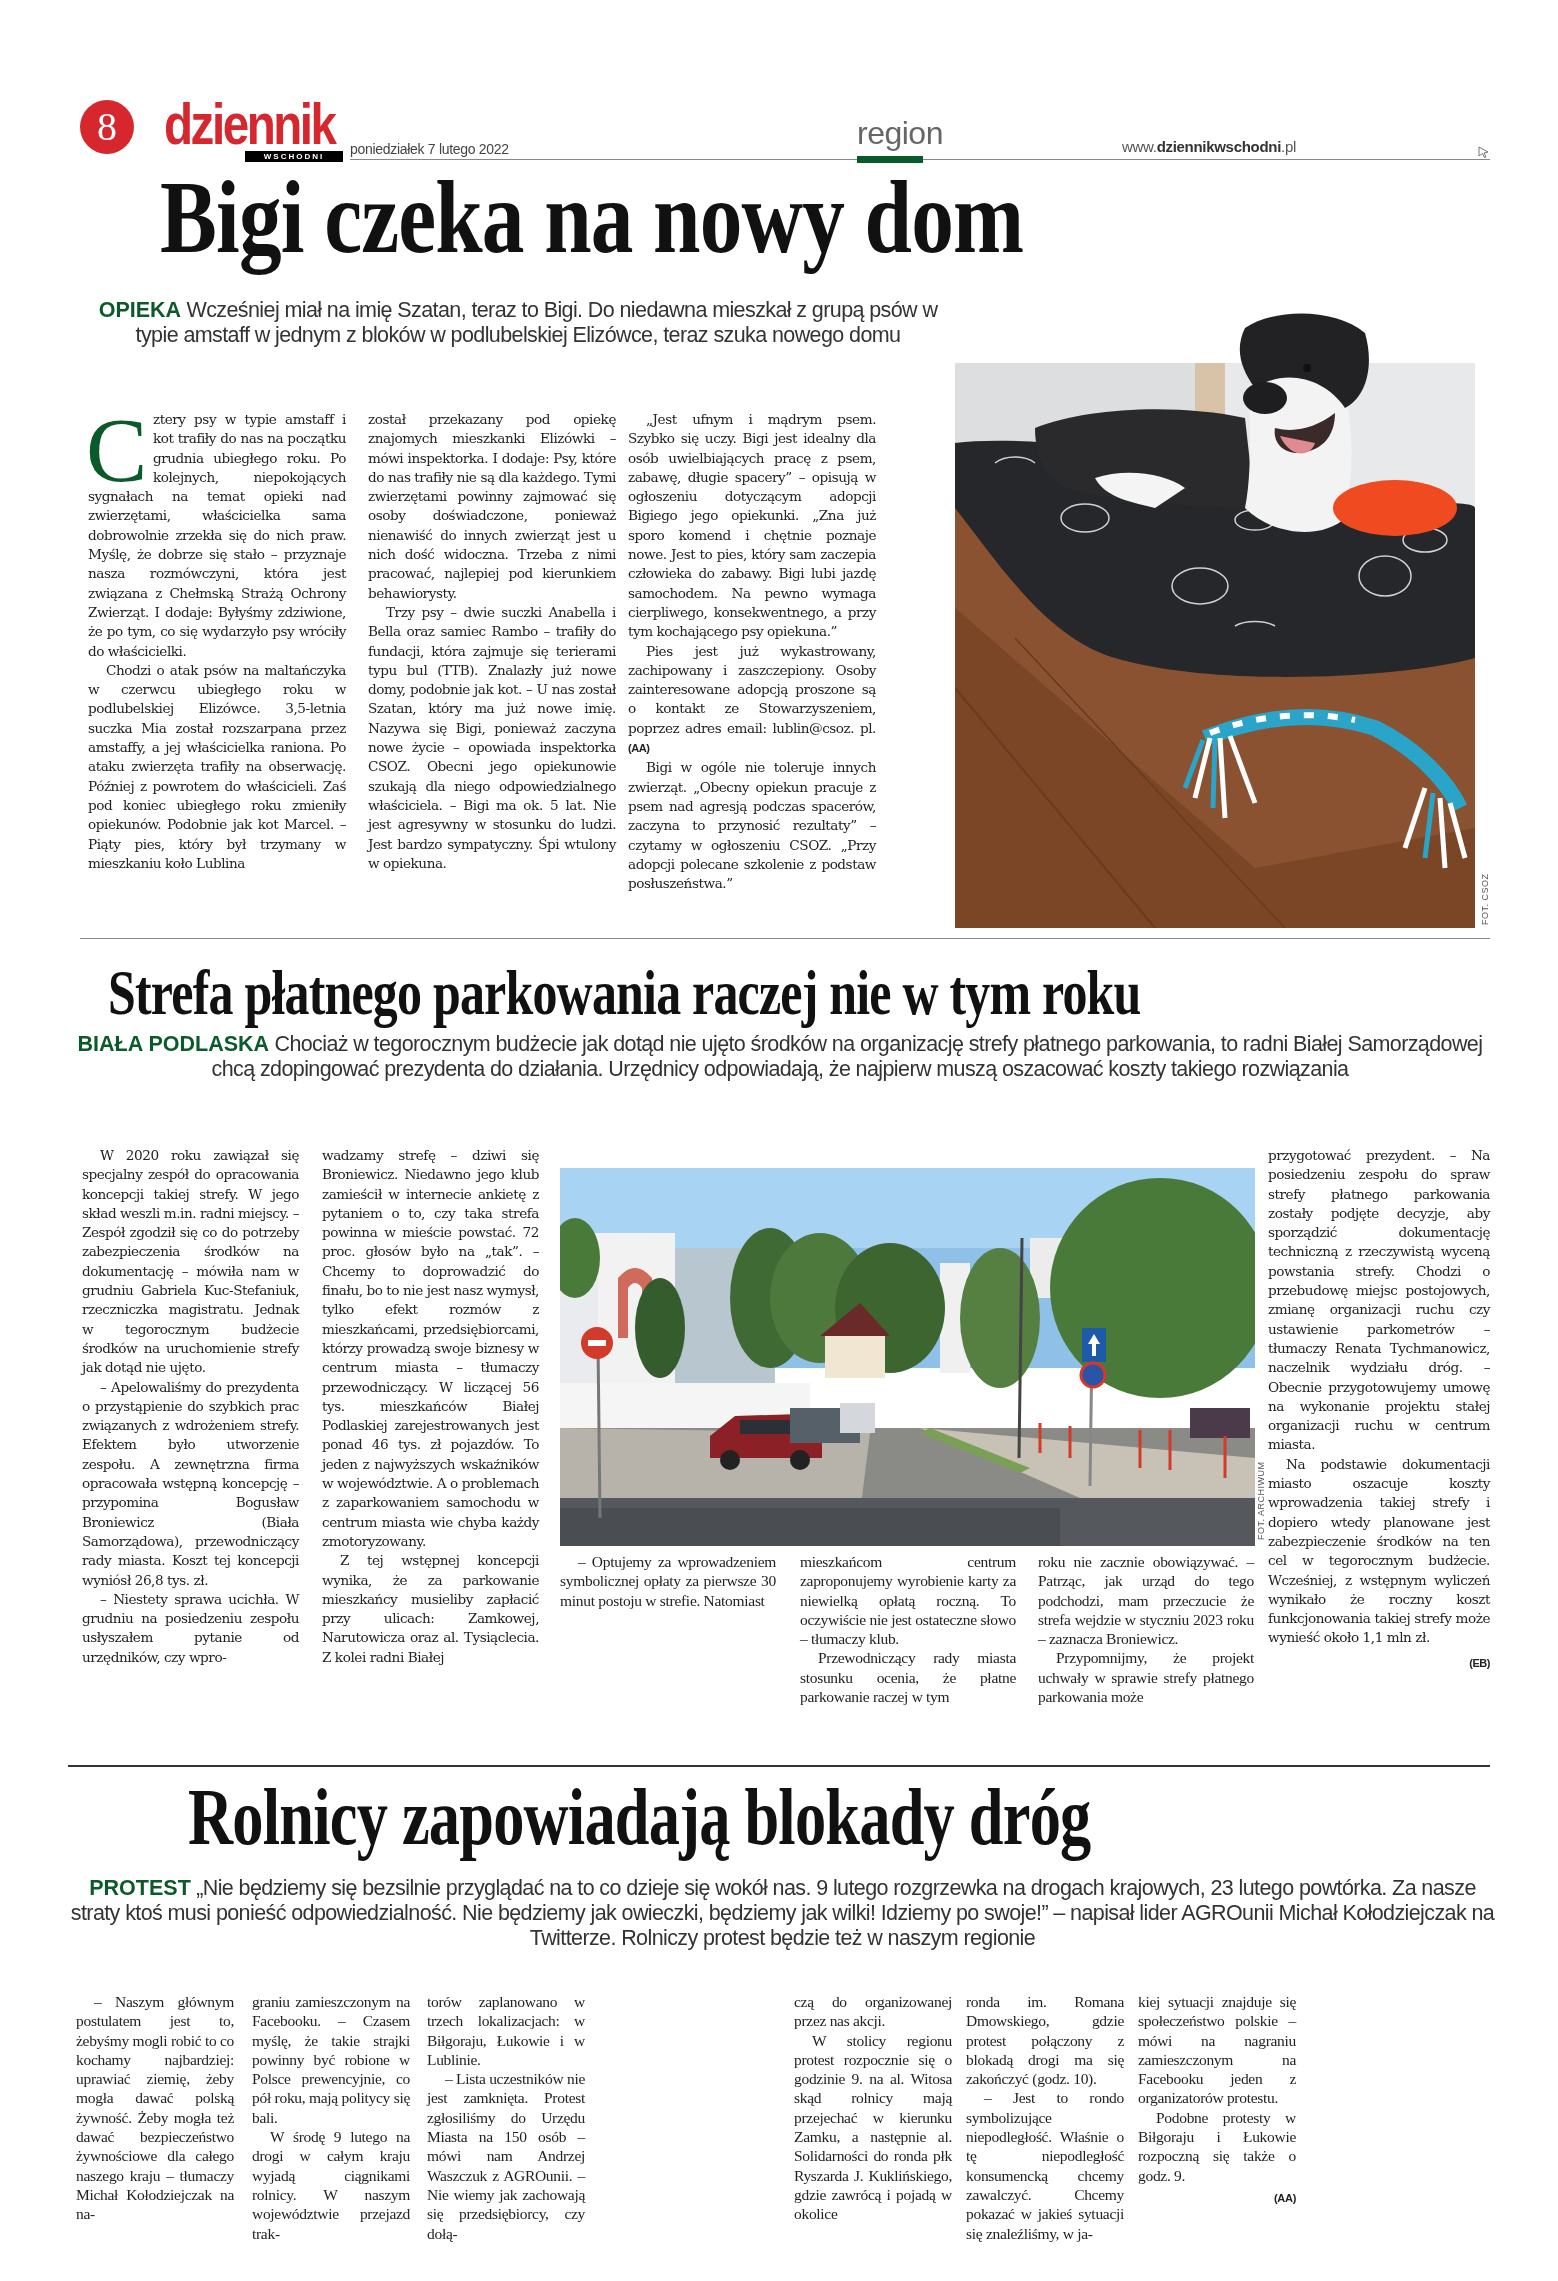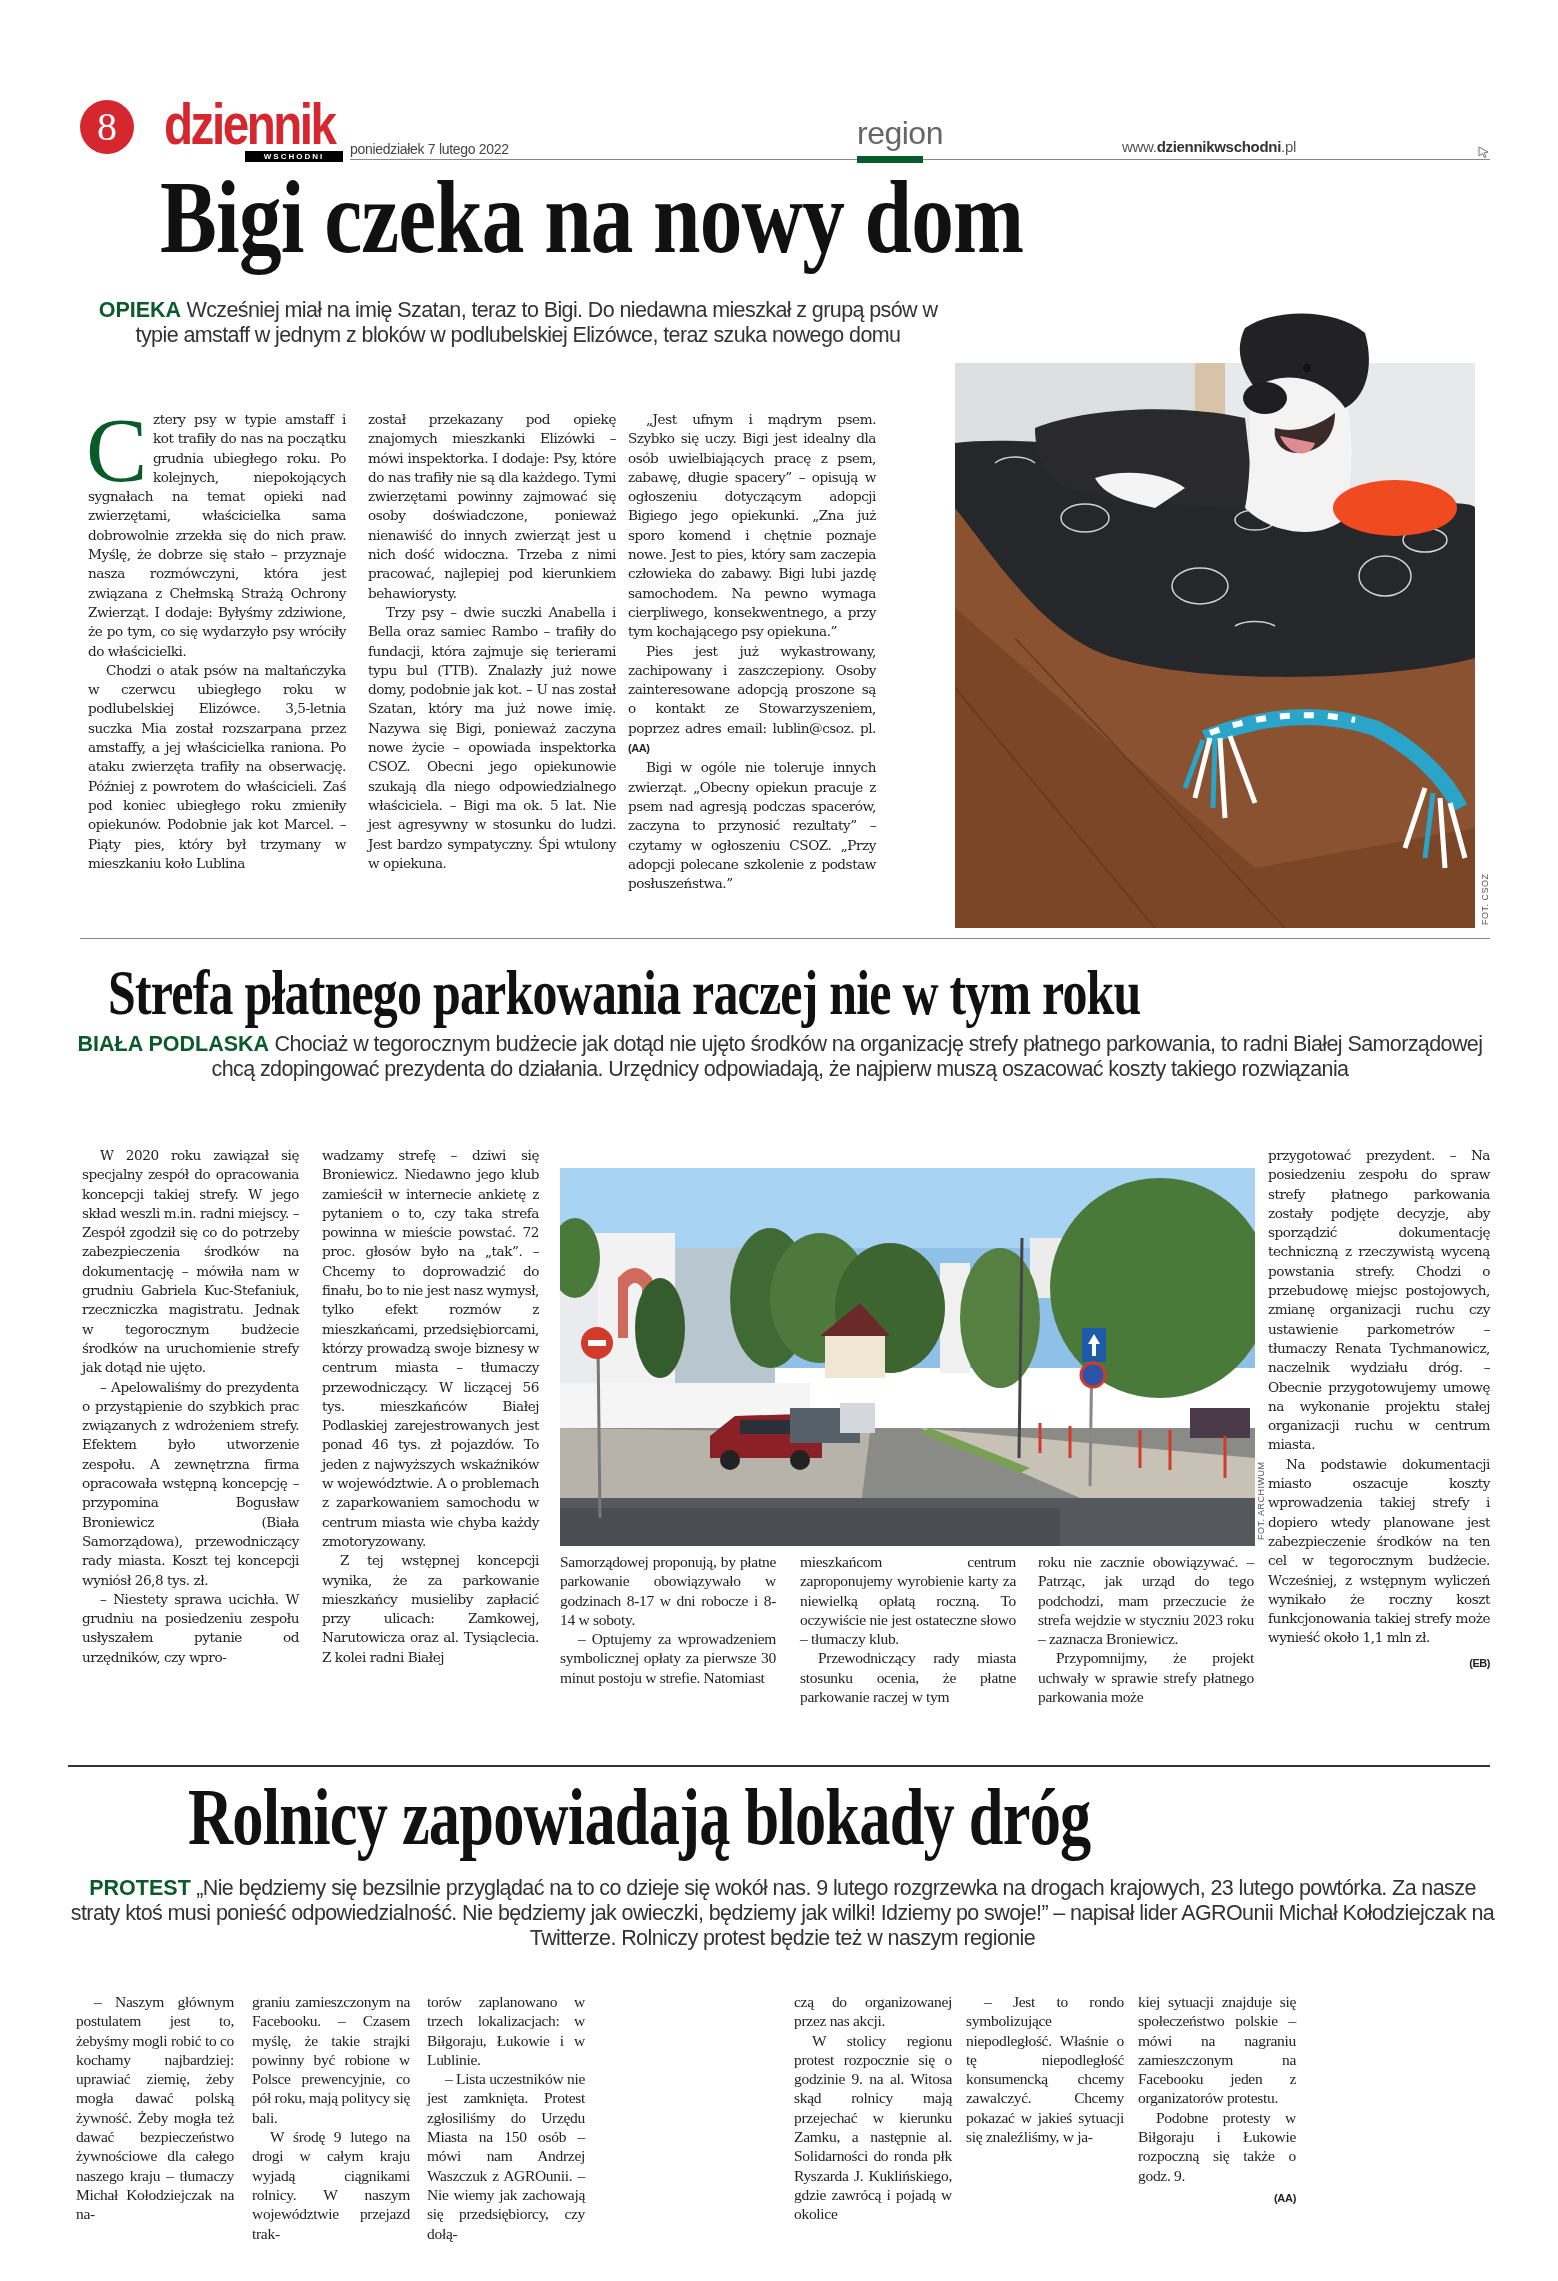--- a/index.html
+++ b/index.html
@@ -208,21 +208,20 @@
       <line x1="610" y1="262" x2="610" y2="302" stroke="#d23a2a"></line>
       <line x1="665" y1="268" x2="665" y2="310" stroke="#d23a2a"></line>
       <line x1="510" y1="258" x2="510" y2="290" stroke="#d23a2a"></line>
       <line x1="480" y1="255" x2="480" y2="285" stroke="#d23a2a"></line>
     </g>
   </svg>
 </div>
 <div class="abs credit" style="left:1256px; top:1540px;">FOT. ARCHIWUM</div>
 
 <div class="abs col cond" style="left:560px; top:1552px; width:216px;">
-  <p class="noindent">Samorządowej proponują, by płatne parkowanie obowiązywało w godzinach 8-17 w dni robocze i 8-14 w soboty.</p>
   <p>– Optujemy za wprowadzeniem symbolicznej opłaty za pierwsze 30 minut postoju w strefie. Natomiast</p>
 </div>
 
 <div class="abs col cond" style="left:800px; top:1552px; width:216px;">
   <p class="noindent">mieszkańcom centrum zaproponujemy wyrobienie karty za niewielką opłatą roczną. To oczywiście nie jest ostateczne słowo – tłumaczy klub.</p>
   <p>Przewodniczący rady miasta stosunku ocenia, że płatne parkowanie raczej w tym</p>
 </div>
 
 <div class="abs col cond" style="left:1038px; top:1552px; width:216px;">
   <p class="noindent">roku nie zacznie obowiązywać. – Patrząc, jak urząd do tego podchodzi, mam przeczucie że strefa wejdzie w styczniu 2023 roku – zaznacza Broniewicz.</p>
@@ -257,20 +256,21 @@
   <p class="noindent">torów zaplanowano w trzech lokalizacjach: w Biłgoraju, Łukowie i w Lublinie.</p>
   <p>– Lista uczestników nie jest zamknięta. Protest zgłosiliśmy do Urzędu Miasta na 150 osób – mówi nam Andrzej Waszczuk z AGROunii. – Nie wiemy jak zachowają się przedsiębiorcy, czy dołą-</p>
 </div>
 
 <div class="abs col cond" style="left:794px; top:1992px; width:158px;">
   <p class="noindent">czą do organizowanej przez nas akcji.</p>
   <p>W stolicy regionu protest rozpocznie się o godzinie 9. na al. Witosa skąd rolnicy mają przejechać w kierunku Zamku, a następnie al. Solidarności do ronda płk Ryszarda J. Kuklińskiego, gdzie zawrócą i pojadą w okolice</p>
 </div>
 
 <div class="abs col cond" style="left:966px; top:1992px; width:158px;">
+  <p class="noindent">ronda im. Romana Dmowskiego, gdzie protest połączony z blokadą drogi ma się zakończyć (godz. 10).</p>
   <p>– Jest to rondo symbolizujące niepodległość. Właśnie o tę niepodległość konsumencką chcemy zawalczyć. Chcemy pokazać w jakieś sytuacji się znaleźliśmy, w ja-</p>
 </div>
 
 <div class="abs col cond" style="left:1138px; top:1992px; width:158px;">
   <p class="noindent">kiej sytuacji znajduje się społeczeństwo polskie – mówi na nagraniu zamieszczonym na Facebooku jeden z organizatorów protestu.</p>
   <p>Podobne protesty w Biłgoraju i Łukowie rozpoczną się także o godz. 9.</p>
   <div class="sig sig-right" style="margin-top:4px;">(AA)</div>
 </div>
 
 </body></html>

